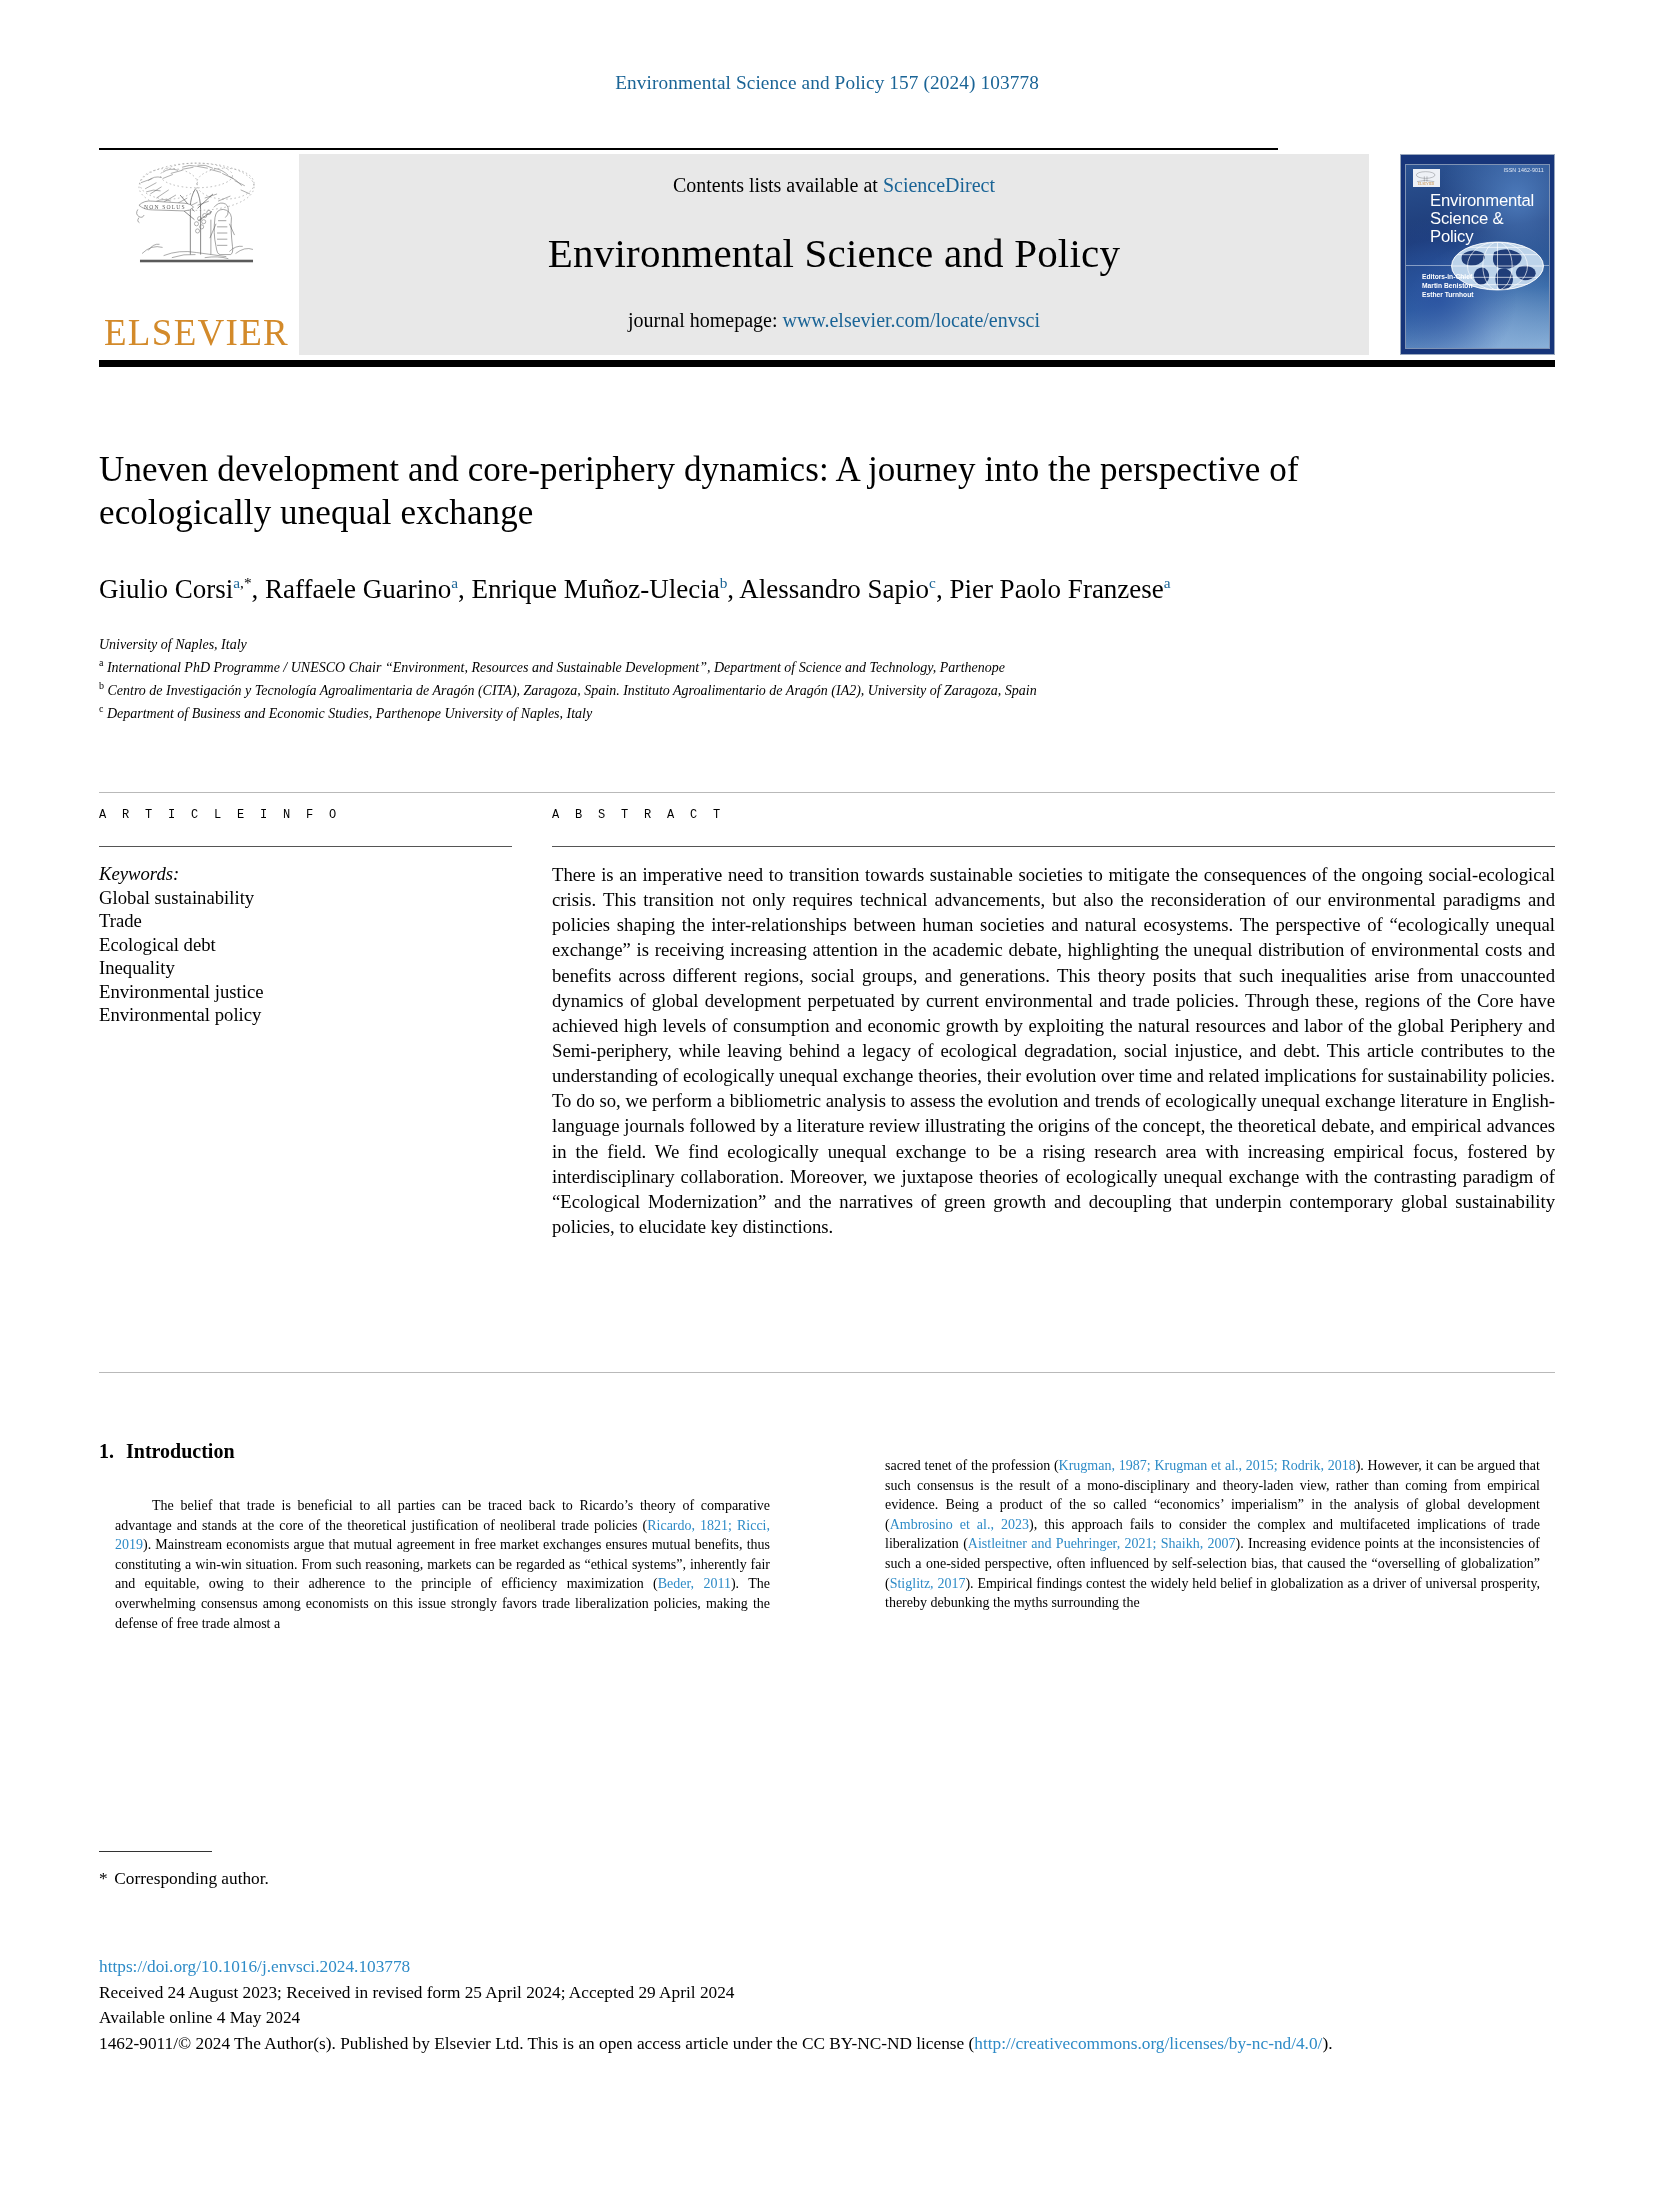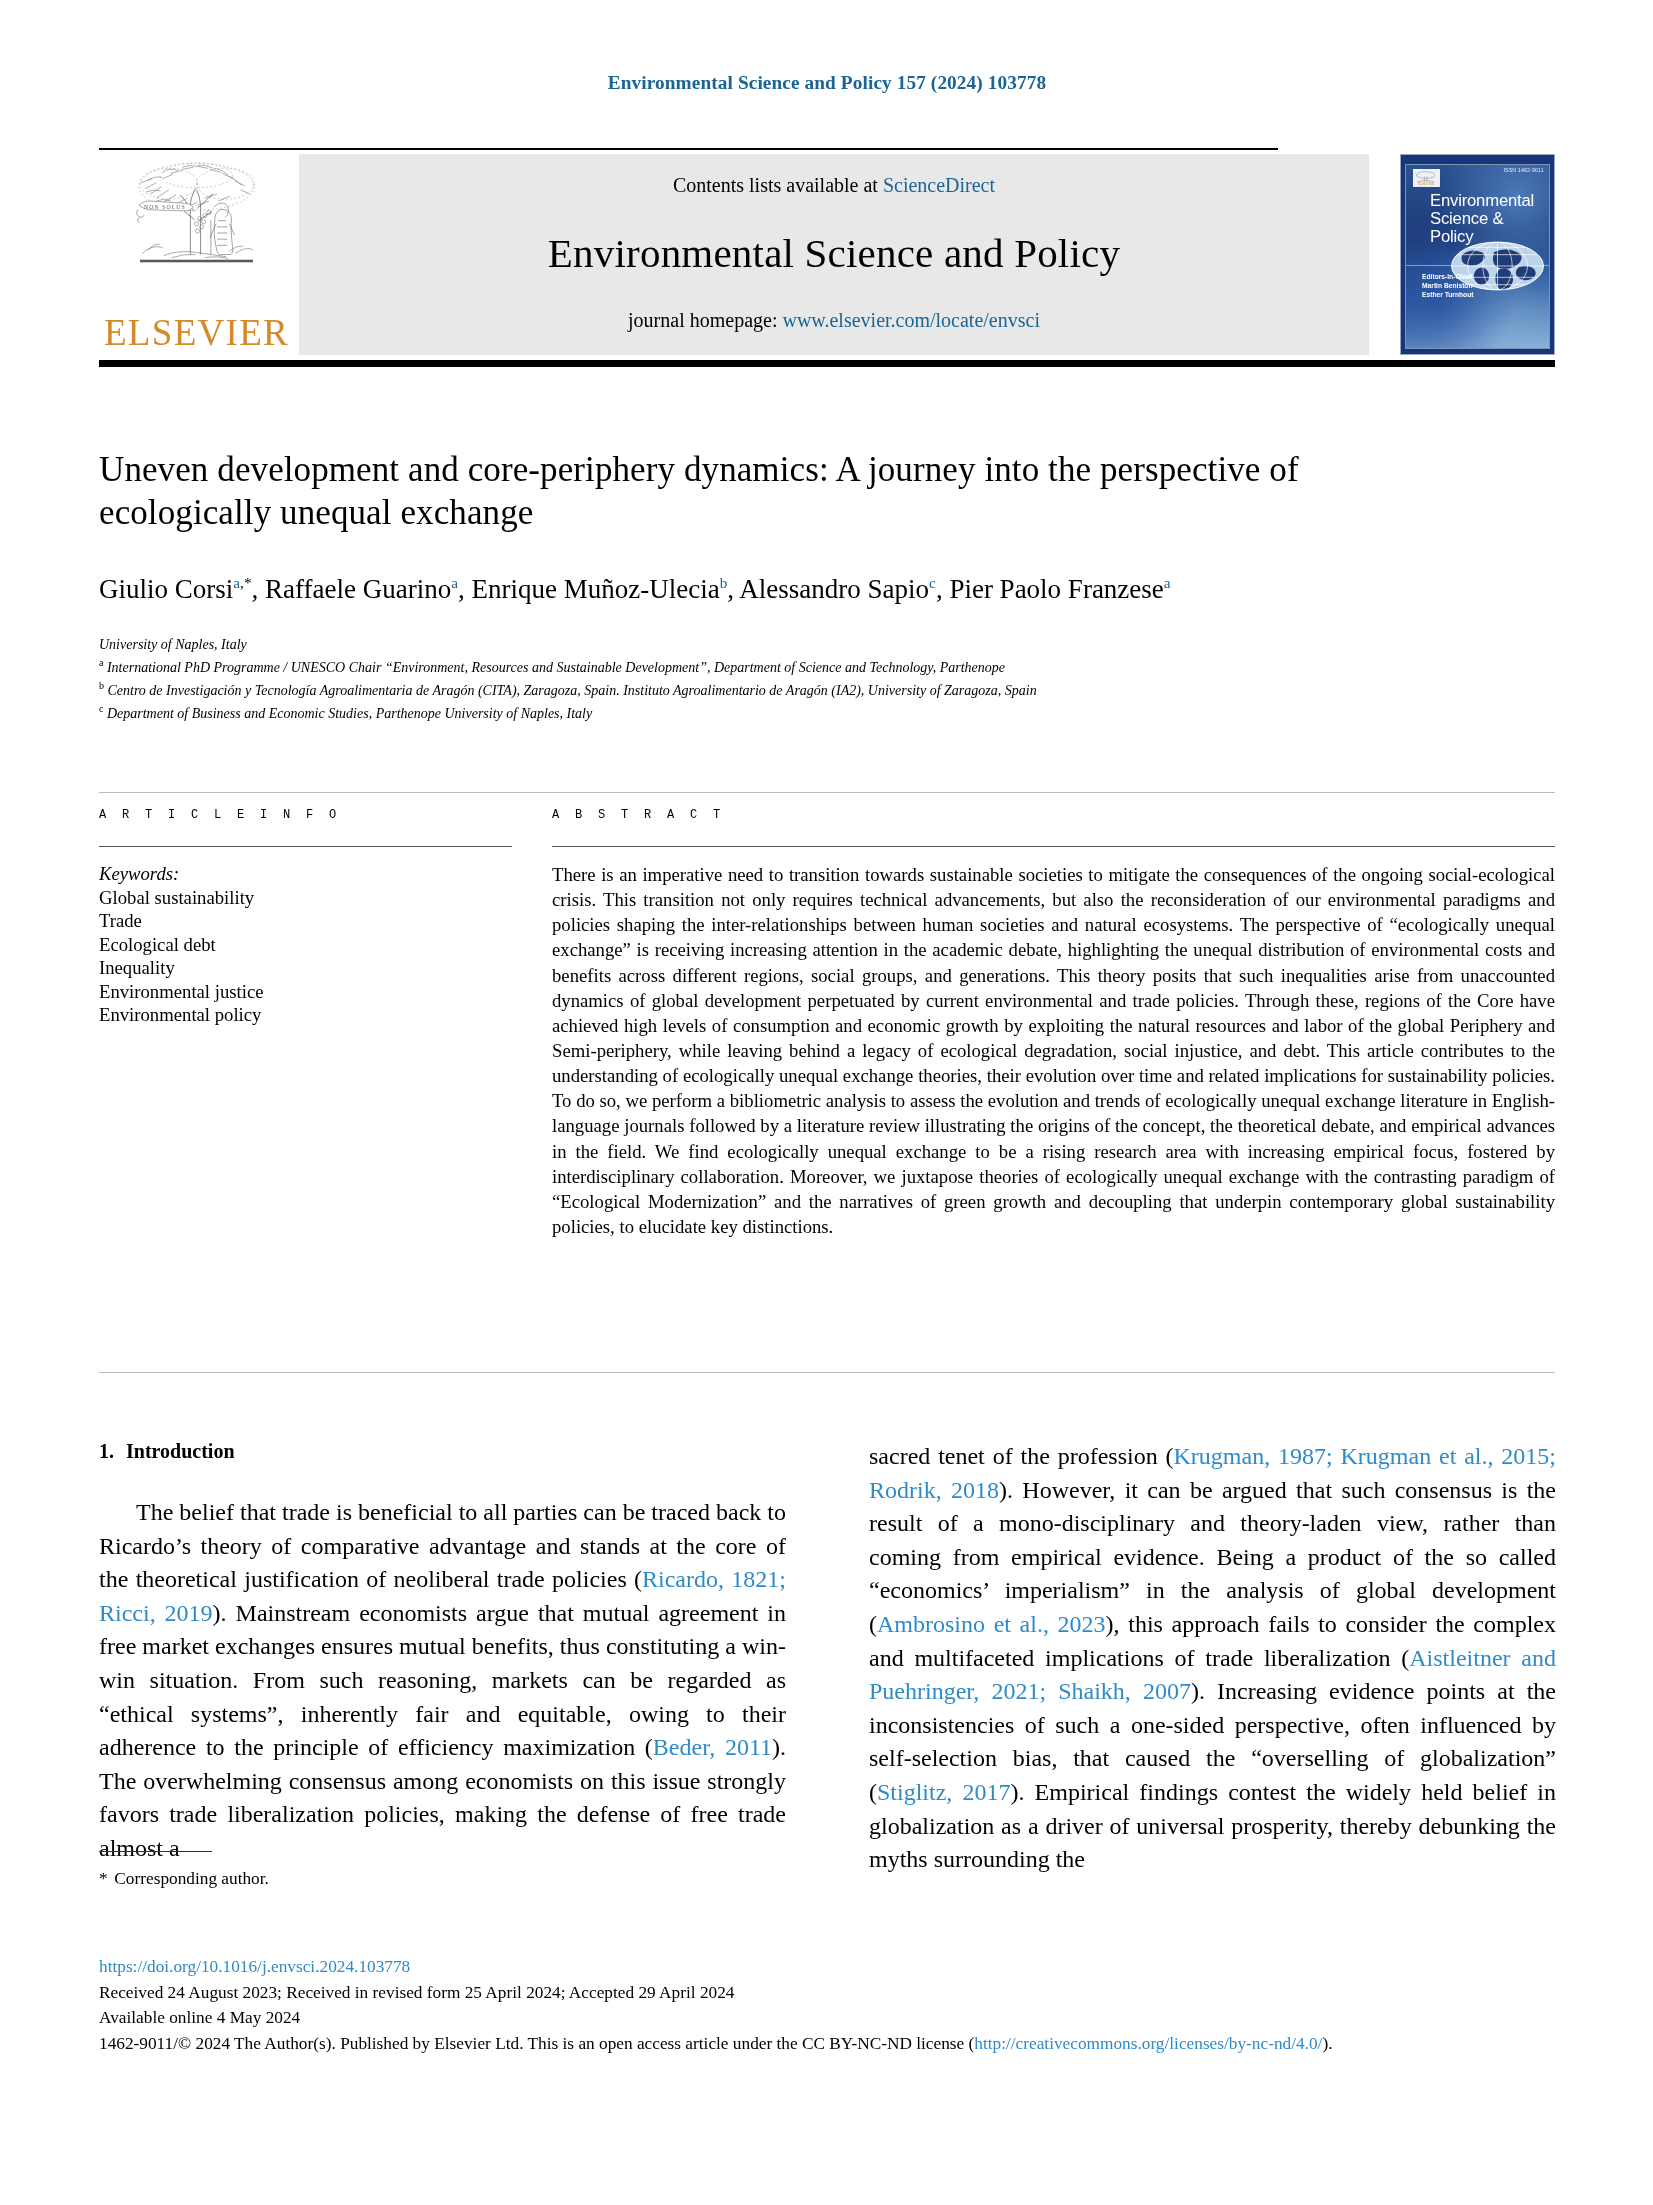--- a/index.html
+++ b/index.html
@@ -22,21 +22,20 @@
   
   .runhead {
     position: absolute;
     top: 72px;
     left: 0;
     width: 1654px;
     text-align: center;
     font-size: 19.3px;
     color: #1a6496;
     letter-spacing: 0.1px;
-    font-weight: bold;
   }
 
   
   .masthead {
     position: absolute;
     top: 148px;
     left: 99px;
     width: 1456px;
   }
   .masthead-rule {
@@ -254,24 +253,24 @@
   }
   .bcol { width: 687px; flex: 0 0 687px; }
   .bcol.right { margin-left: 83px; }
   .h1num {
     font-size: 20px;
     font-weight: bold;
     margin-bottom: 33px;
   }
   .h1num .n { margin-right: 12px; }
   p.body {
-    font-size: 24px;
+    font-size: 14px;
     line-height: 1.40;
     text-align: justify;
-    margin: 0;
+    margin: 16px;
     hyphens: auto;
   }
   p.body.indent { text-indent: 37px; }
   a.ref, .ref {
     color: #2e8bc7;
     text-decoration: none;
   }
 
   
   .footrule {

